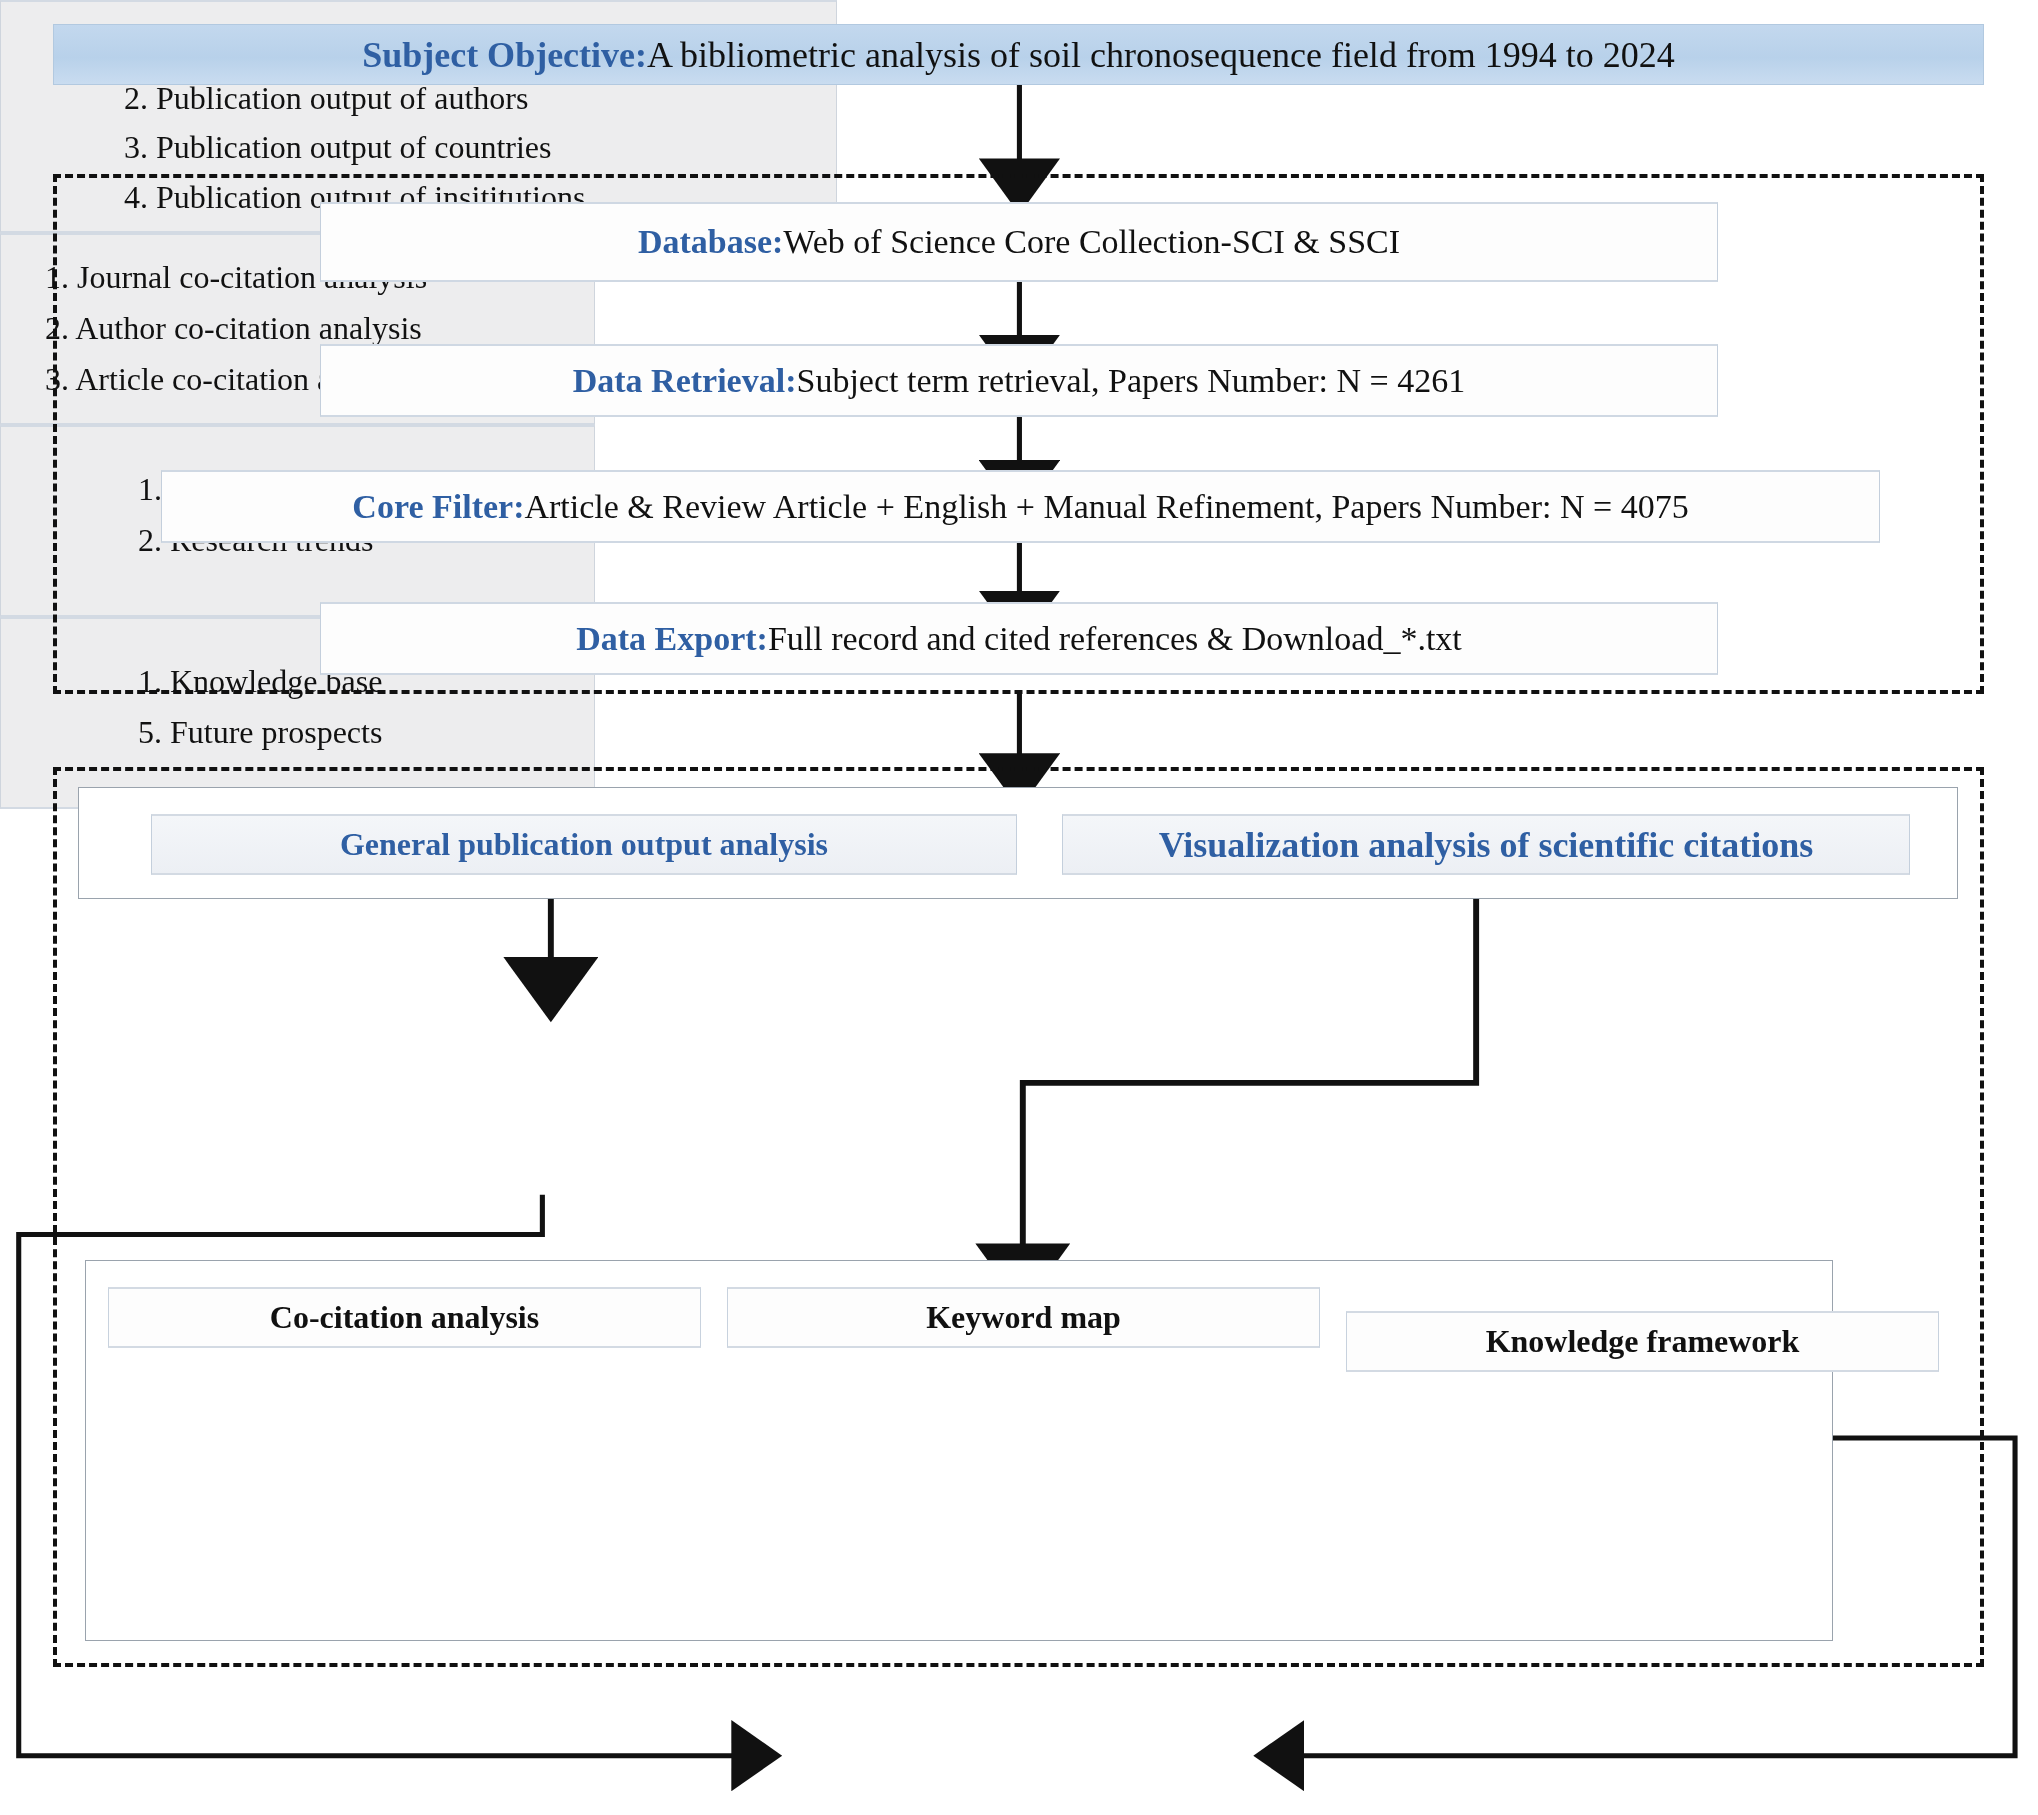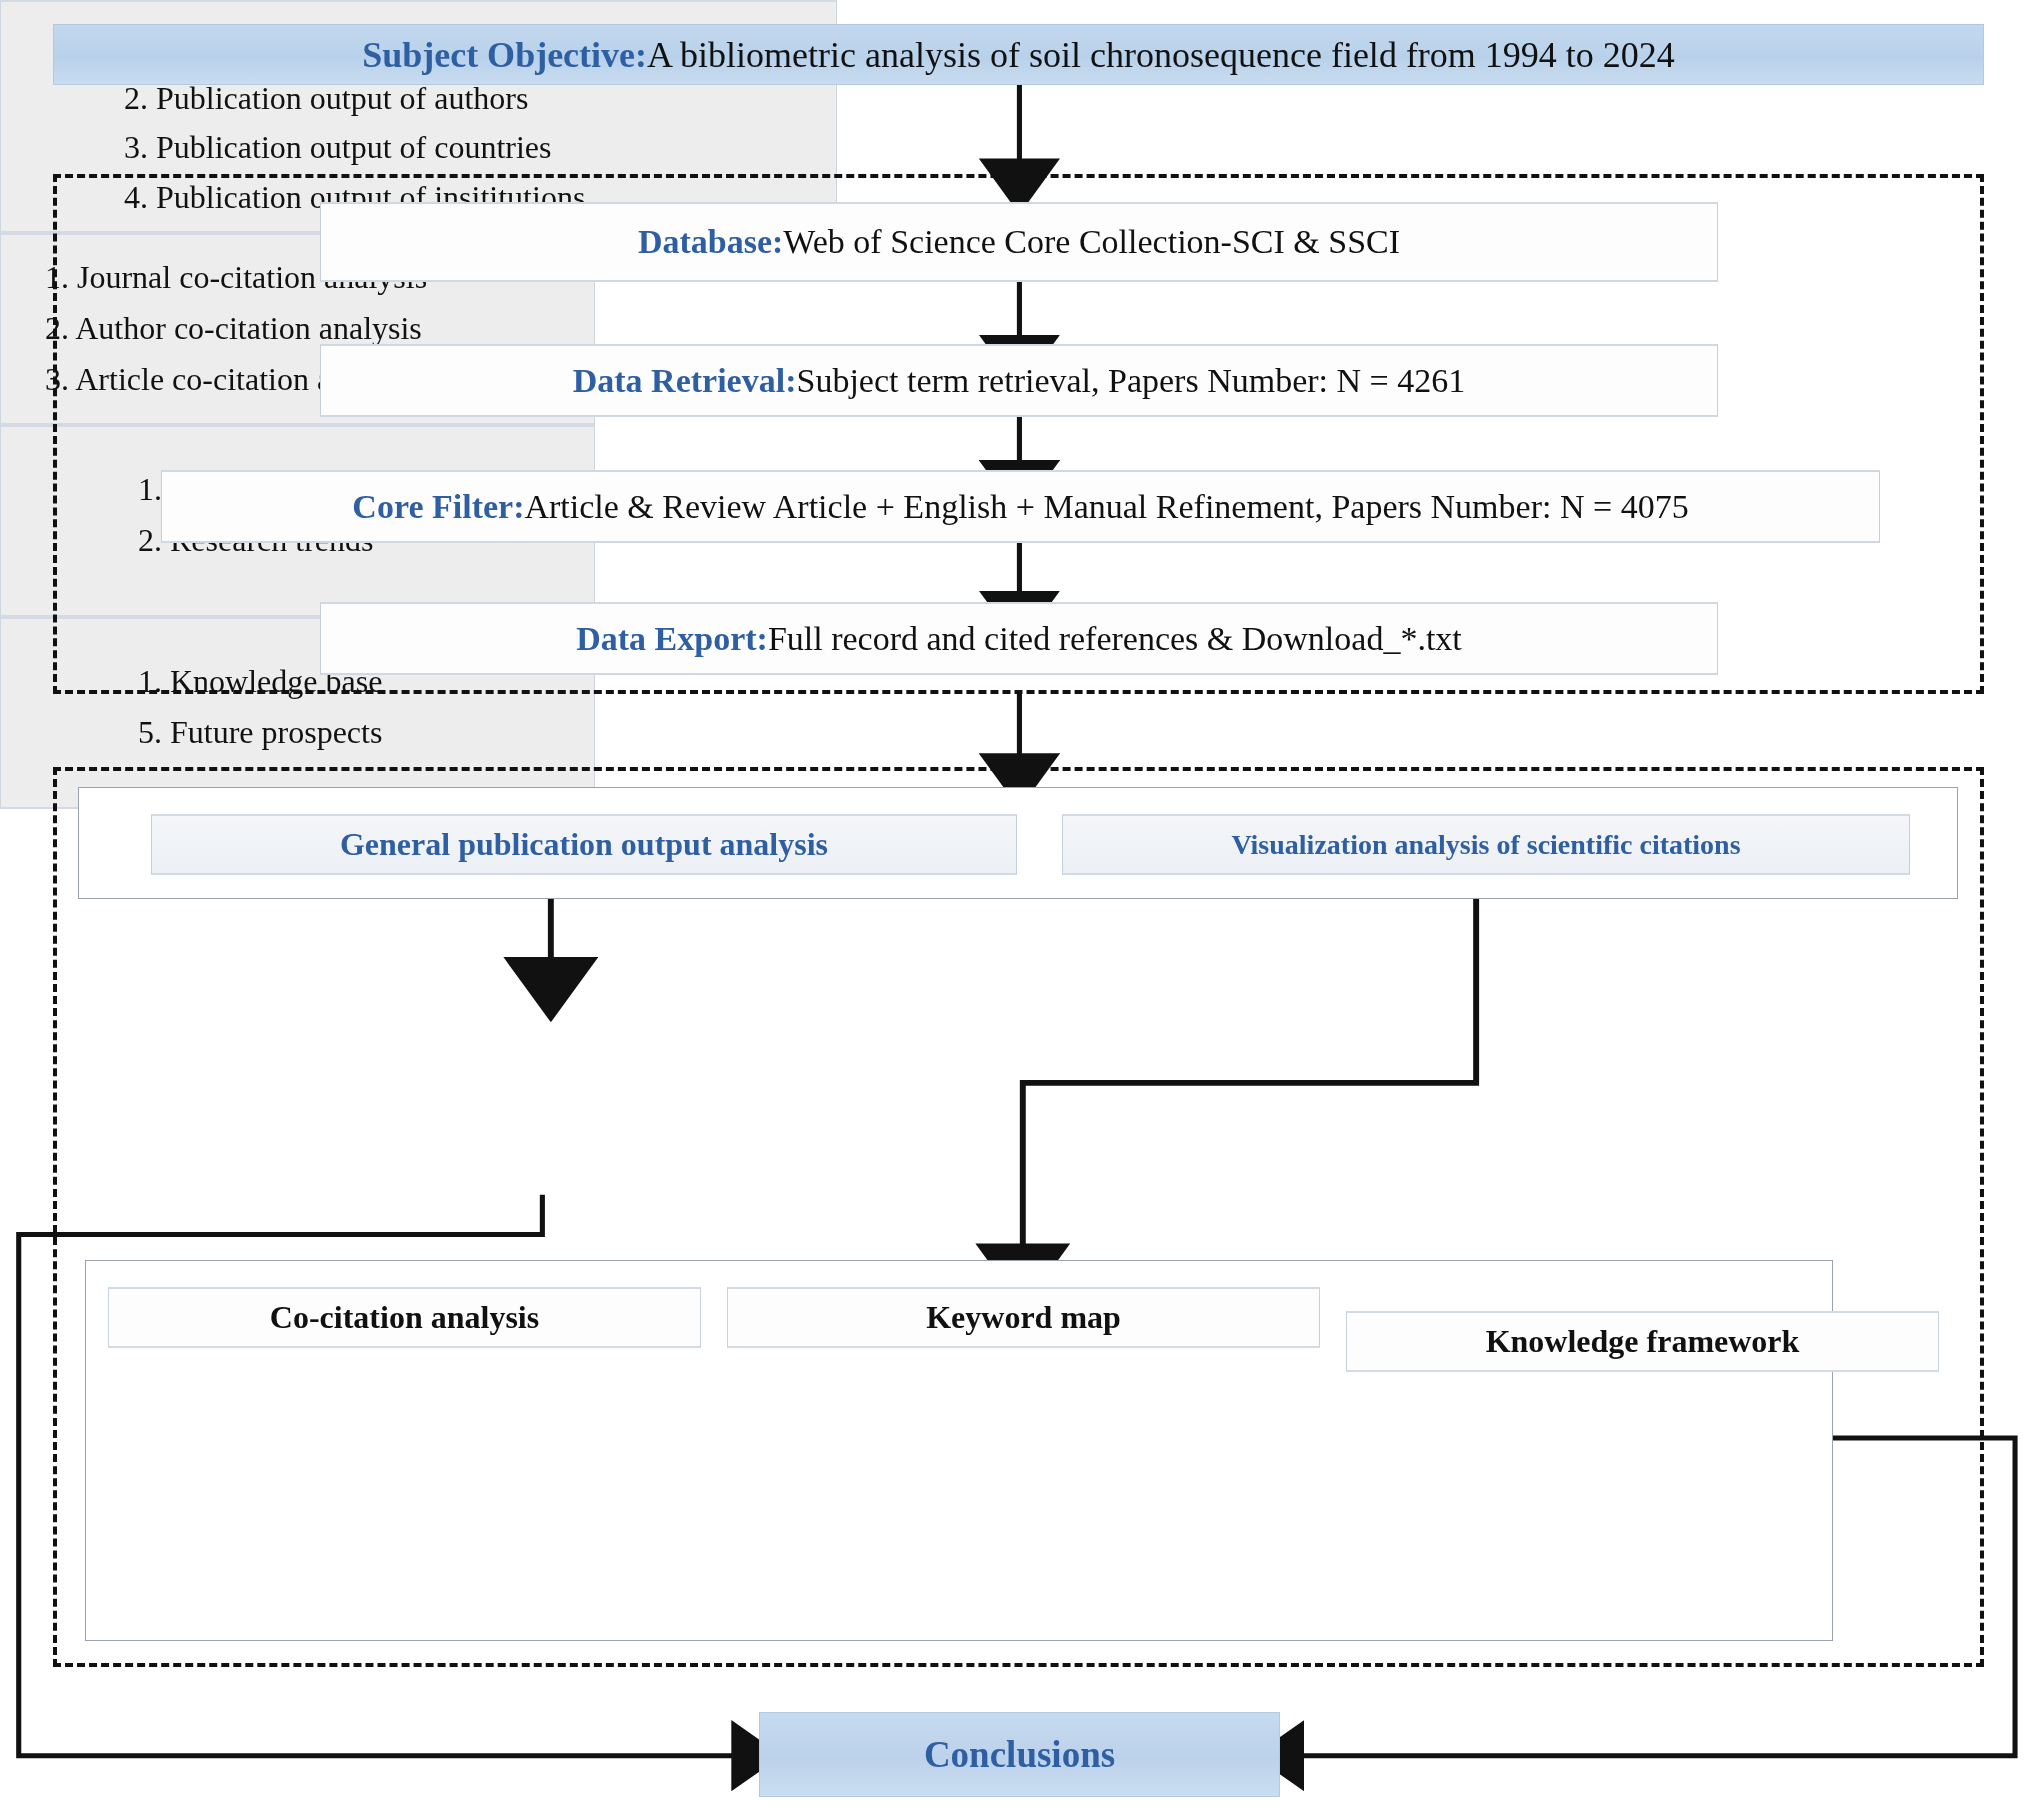--- a/index.html
+++ b/index.html
@@ -141,21 +141,21 @@
   </div>
 
   <div class="dashbox" style="left:53px;top:767px;width:1931px;height:900px;"></div>
 
   <div class="whitepanel" style="left:78px;top:787px;width:1880px;height:112px;"></div>
 
   <div class="box bluetitle" style="left:151px;top:814px;width:866px;height:61px;font-size:32px;">
     <span>General publication output analysis</span>
   </div>
 
-  <div class="box bluetitle" style="left:1062px;top:814px;width:848px;height:61px;font-size:28px;">
+  <div class="box bluetitle" style="left:1062px;top:814px;width:848px;height:61px;font-size:36px;">
     <span>Visualization analysis of scientific citations</span>
   </div>
 
   <div class="listbox" style="left:125px;top:966px;width:835px;height:229px;">
     <div class="rows" style="padding:22px 0 0 123px;font-size:32px;line-height:1.55;">
       <span class="row">1. Annual publication trends</span>
       <span class="row">2. Publication output of authors</span>
       <span class="row">3. Publication output of countries</span>
       <span class="row">4. Publication output of insititutions</span>
     </div>
@@ -187,18 +187,15 @@
   <div class="box blacktitle" style="left:1346px;top:1287px;width:593px;height:61px;font-size:32px;margin-top:24px;">
     <span>Knowledge framework</span>
   </div>
   <div class="listbox" style="left:1346px;top:1430px;width:593px;height:188px;">
     <div class="rows" style="padding:37px 0 0 137px;font-size:32px;line-height:1.6;">
       <span class="row">1. Knowledge base</span>
       <span class="row">5. Future prospects</span>
     </div>
   </div>
 
-  <div class="box concbox" style="left:759px;top:1712px;width:521px;height:85px;font-size:37px;">
-    <span>Conclusions</span>
-  </div>
 
 </div>
 
 
 </body></html>

